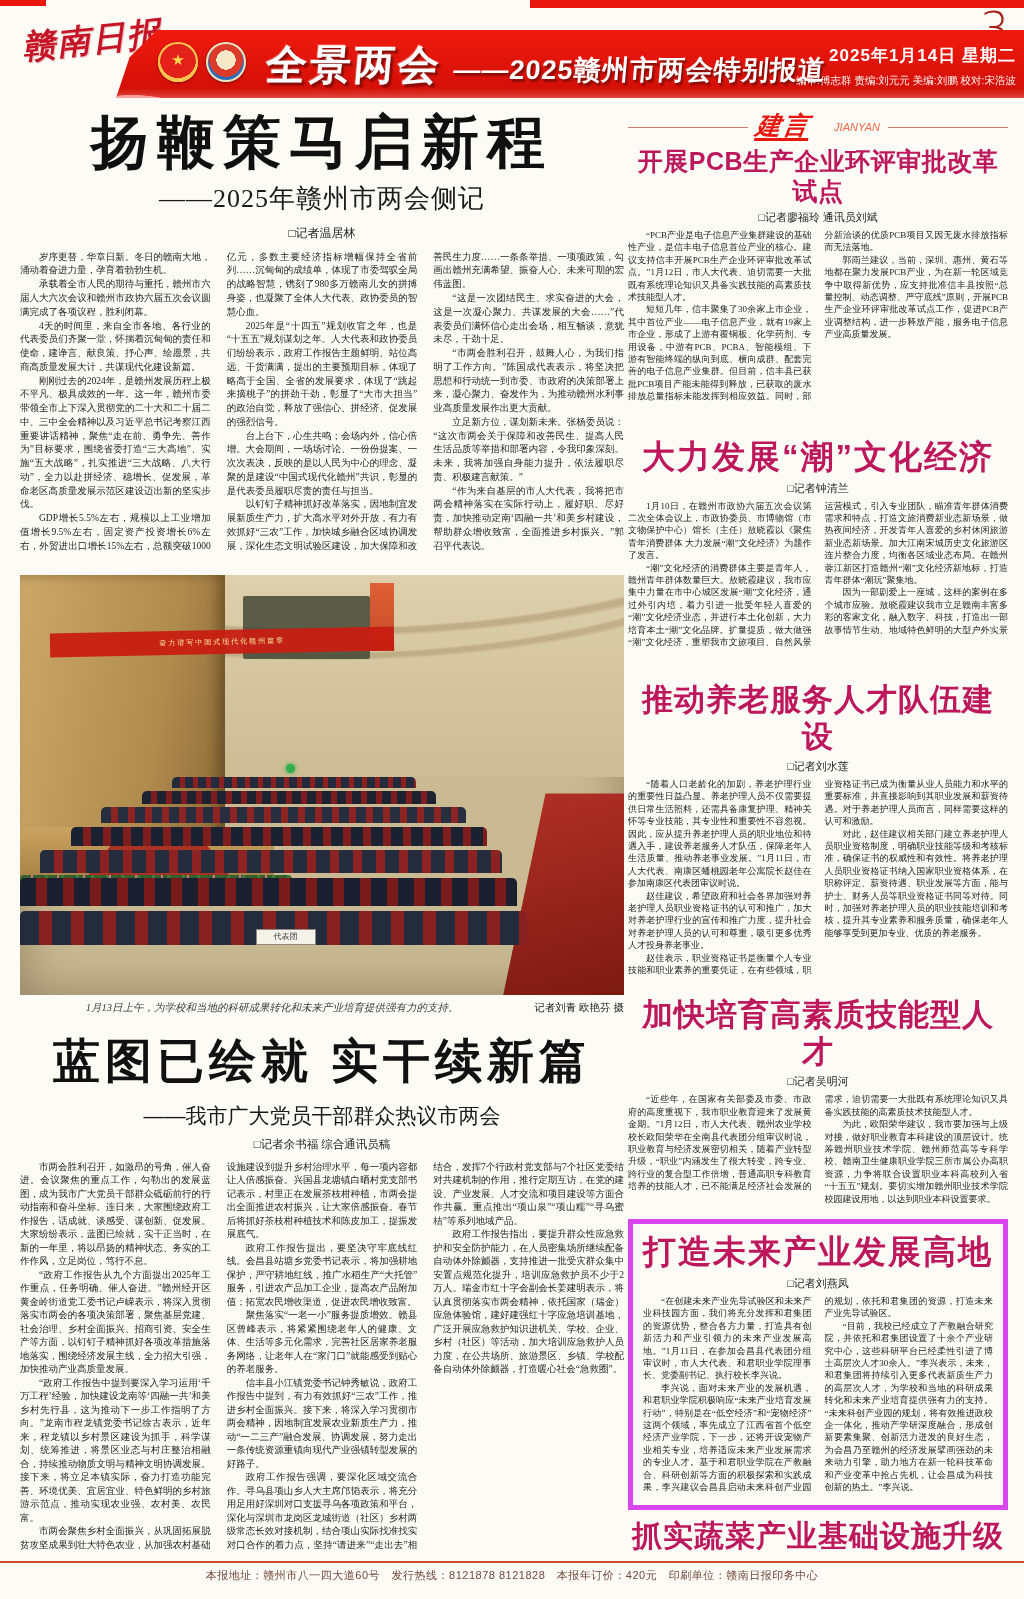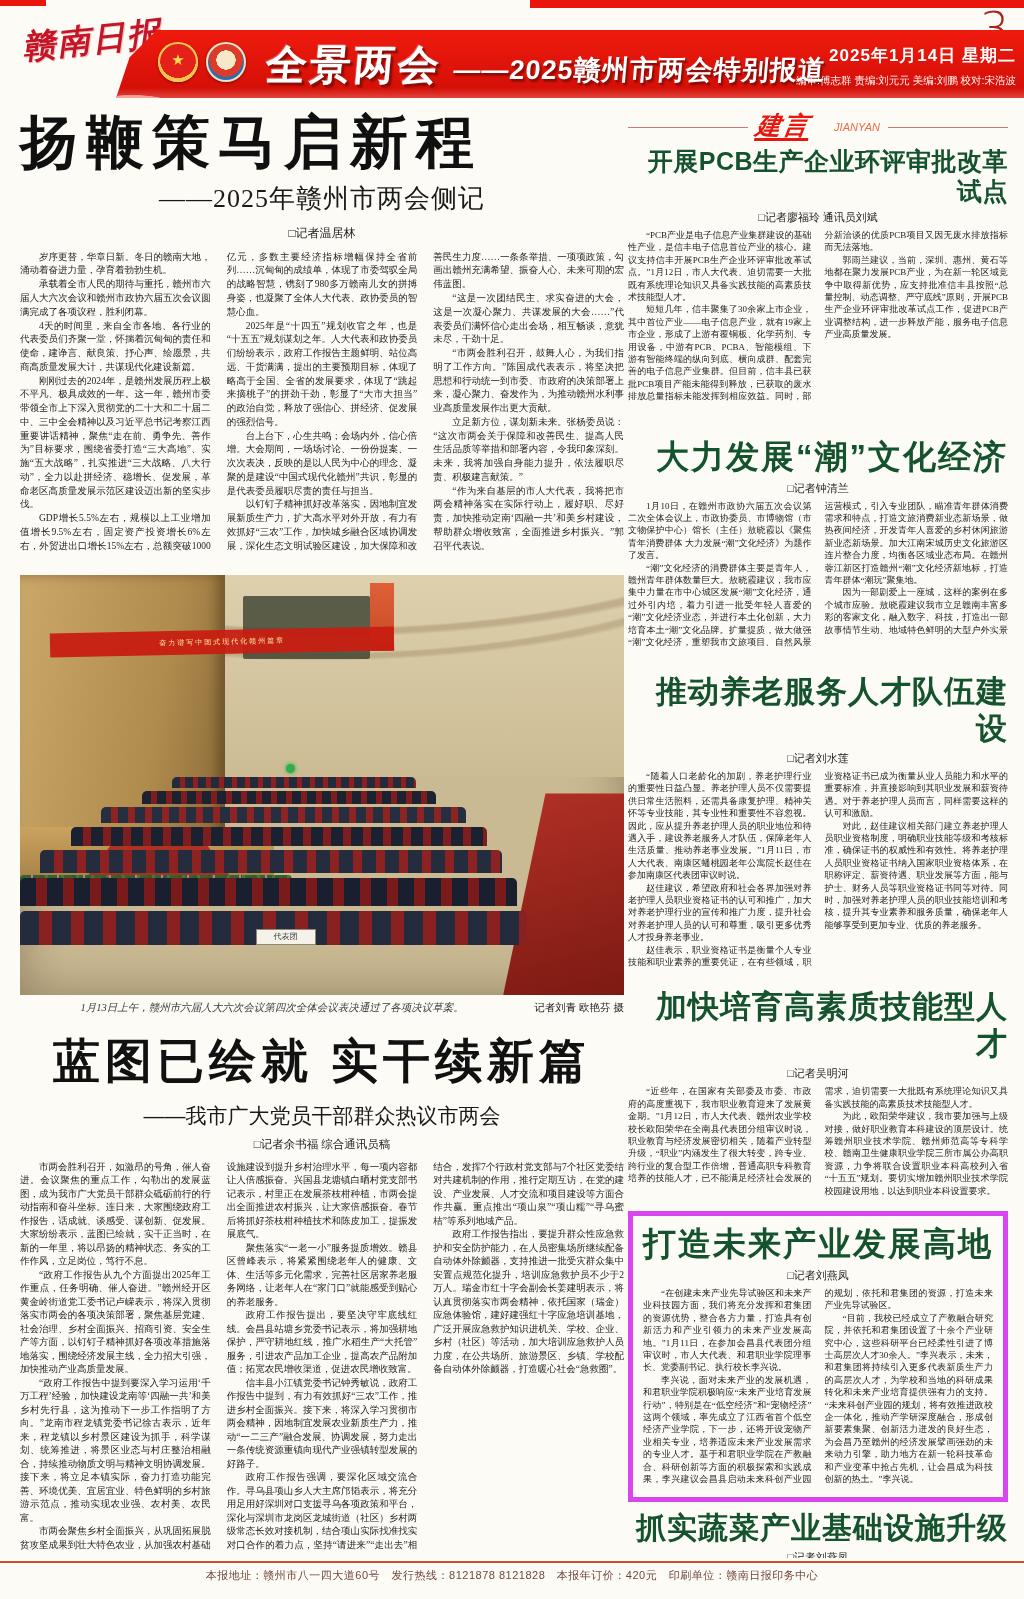--- a/index.html
+++ b/index.html
@@ -41,21 +41,21 @@
   .b-date{font-size:17px;font-weight:bold;letter-spacing:1px;}
   .b-eds{font-size:10.5px;margin-top:7px;opacity:.95;}
   
   .para{margin:0;text-indent:2em;text-align:justify;}
   .body{overflow:hidden;column-fill:auto;}
   .cols3{column-count:3;column-gap:16px;}
   .cols2{column-count:2;column-gap:13px;}
   .byl{text-align:center;font-size:12px;color:#222;font-family:"Liberation Serif",serif;}
   
   .main-art{position:absolute;left:20px;top:110px;width:604px;}
-  .main-art h1{margin:0;font-size:58px;font-weight:900;letter-spacing:8px;line-height:1.15;
+  .main-art h1{margin:0;text-align:center;font-size:58px;font-weight:900;letter-spacing:8px;line-height:1.15;
                font-family:"Liberation Serif","DejaVu Serif",serif;color:#101010;}
   .main-art .sub{text-align:center;font-size:26px;margin-top:4px;color:#1a1a1a;letter-spacing:1px;}
   .main-art .byl{margin-top:9px;}
   .main-body{margin-top:9px;height:306px;font-size:9.5px;line-height:1.45;}
   
   .photo{position:absolute;left:20px;top:575px;width:604px;height:420px;background:#c9ba93;overflow:hidden;
          box-shadow:inset 0 0 50px rgba(60,40,20,.4);}
   .ph-ceiling{position:absolute;left:0;top:0;width:100%;height:48%;
          background:radial-gradient(140% 120% at 50% -40%,transparent 55%,rgba(120,95,55,.28) 56% 57.5%,transparent 59%),
                     radial-gradient(120% 110% at 50% -30%,transparent 62%,rgba(120,95,55,.25) 63% 64.5%,transparent 66%),
@@ -98,28 +98,28 @@
   .bottom-art .sub{text-align:center;font-size:21px;margin-top:9px;font-family:"Liberation Sans",sans-serif;color:#1a1a1a;}
   .bottom-art .byl{margin-top:7px;font-size:11.5px;}
   .bottom-body{margin-top:9px;height:398px;font-size:9.5px;line-height:1.42;}
   
   .right-col{position:absolute;left:628px;top:112px;width:380px;height:1446px;overflow:hidden;}
   .jy{display:flex;align-items:center;gap:8px;height:30px;}
   .jy .rule{flex:1;height:0;border-top:1.5px solid #cf7a6a;}
   .jy-cn{color:#e8160c;font-weight:900;font-style:italic;font-size:25px;font-family:"Liberation Sans",sans-serif;
          border-bottom:3px solid #e8160c;line-height:1.05;transform:skewX(-8deg);letter-spacing:2px;}
   .jy-en{color:#ee6a4a;font-size:11px;font-style:italic;font-family:"Liberation Sans",sans-serif;margin-left:16px;}
-  .r-art h3{margin:0;text-align:right;font-weight:900;font-family:"Liberation Sans","DejaVu Sans",sans-serif;color:#14532d;line-height:1.2;}
+  .r-art h3{margin:0;text-align:center;font-weight:900;font-family:"Liberation Sans","DejaVu Sans",sans-serif;color:#be185d;line-height:1.2;}
   .r-art .byl{margin-top:4px;margin-bottom:4px;font-size:11px;}
   .r-art .body{font-size:9px;line-height:1.38;}
   .pcb{margin-top:4px;}      .pcb h3{font-size:25px;letter-spacing:0.5px;}
   .h-pcb{height:184px;}
   .chao{margin-top:24px;}     .chao h3{font-size:33px;letter-spacing:2px;}
   .h-chao{height:150px;}
-  .yanglao{margin-top:23px;} .yanglao h3{font-size:31px;letter-spacing:1px;}
+  .yanglao{margin-top:31px;} .yanglao h3{font-size:31px;letter-spacing:1px;}
   .h-yanglao{height:208px;}
   .jineng{margin-top:10px;}  .jineng h3{font-size:31px;letter-spacing:1px;}
   .h-jineng{height:116px;}
   .boxed{margin-top:10px;border:5px solid #d946ef;padding:8px 10px 10px;}
   .boxed h3{font-size:33px;letter-spacing:2px;}
   .h-weilai{height:200px;}
   .shucai{margin-top:8px;}   .shucai h3{font-size:30px;letter-spacing:1px;}
   .h-shucai{height:156px;}
   
   .footer-rule{position:absolute;left:0;top:1561px;width:1024px;border-top:2px solid #d14b2e;}
@@ -186,35 +186,35 @@
       <div class="crowd-row r3"></div>
       <div class="crowd-row r4"></div>
       <div class="crowd-row r5"></div>
       <div class="crowd-row r6"></div>
       <div class="crowd-row r7"></div>
     </div>
     <div class="ph-exit"></div>
     <div class="ph-placard">代表团</div>
   </div>
   <div class="caption-row">
-    <div class="cap">1月13日上午，赣州市六届人大六次会议第四次全体会议表决通过了各项决议草案。</div>
+    <div class="cap">1月13日上午，为学校和当地的科研成果转化和未来产业培育提供强有力的支持。</div>
     <div class="credit">记者刘青 欧艳芬 摄</div>
   </div>
 
   <div class="bottom-art">
     <h2>蓝图已绘就  实干续新篇</h2>
     <div class="sub">——我市广大党员干部群众热议市两会</div>
     <div class="byl">□记者余书福 综合通讯员稿</div>
     <div class="body cols3 bottom-body">
         <p class="para">市两会胜利召开，如激昂的号角，催人奋进。会议聚焦的重点工作，勾勒出的发展蓝图，成为我市广大党员干部群众砥砺前行的行动指南和奋斗坐标。连日来，大家围绕政府工作报告，话成就、谈感受、谋创新、促发展。大家纷纷表示，蓝图已绘就，实干正当时，在新的一年里，将以昂扬的精神状态、务实的工作作风，立足岗位，笃行不息。</p>
         <p class="para">“政府工作报告从九个方面提出2025年工作重点，任务明确、催人奋进。”赣州经开区黄金岭街道党工委书记卢嵘表示，将深入贯彻落实市两会的各项决策部署，聚焦基层党建、社会治理、乡村全面振兴、招商引资、安全生产等方面，以钉钉子精神抓好各项改革措施落地落实，围绕经济发展主线，全力招大引强，加快推动产业高质量发展。</p>
         <p class="para">“政府工作报告中提到要深入学习运用‘千万工程’经验，加快建设龙南等‘四融一共’和美乡村先行县，这为推动下一步工作指明了方向。”龙南市程龙镇党委书记徐古表示，近年来，程龙镇以乡村景区建设为抓手，科学谋划、统筹推进，将景区业态与村庄整治相融合，持续推动物质文明与精神文明协调发展。接下来，将立足本镇实际，奋力打造功能完善、环境优美、宜居宜业、特色鲜明的乡村旅游示范点，推动实现农业强、农村美、农民富。</p>
         <p class="para">市两会聚焦乡村全面振兴，从巩固拓展脱贫攻坚成果到壮大特色农业，从加强农村基础设施建设到提升乡村治理水平，每一项内容都让人倍感振奋。兴国县龙塘镇白晒村党支部书记表示，村里正在发展茶枝柑种植，市两会提出全面推进农村振兴，让大家倍感振奋。春节后将抓好茶枝柑种植技术和陈皮加工，提振发展底气。</p>
+        <p class="para">政府工作报告提出，要坚决守牢底线红线。会昌县站塘乡党委书记表示，将加强耕地保护，严守耕地红线，推广水稻生产“大托管”服务，引进农产品加工企业，提高农产品附加值；拓宽农民增收渠道，促进农民增收致富。</p>
         <p class="para">聚焦落实“一老一小”服务提质增效。赣县区曾峰表示，将紧紧围绕老年人的健康、文体、生活等多元化需求，完善社区居家养老服务网络，让老年人在“家门口”就能感受到贴心的养老服务。</p>
-        <p class="para">政府工作报告提出，要坚决守牢底线红线。会昌县站塘乡党委书记表示，将加强耕地保护，严守耕地红线，推广水稻生产“大托管”服务，引进农产品加工企业，提高农产品附加值；拓宽农民增收渠道，促进农民增收致富。</p>
         <p class="para">信丰县小江镇党委书记钟秀敏说，政府工作报告中提到，有力有效抓好“三农”工作，推进乡村全面振兴。接下来，将深入学习贯彻市两会精神，因地制宜发展农业新质生产力，推动“一二三产”融合发展、协调发展，努力走出一条传统资源重镇向现代产业强镇转型发展的好路子。</p>
         <p class="para">政府工作报告强调，要深化区域交流合作。寻乌县项山乡人大主席邝韬表示，将充分用足用好深圳对口支援寻乌各项政策和平台，深化与深圳市龙岗区龙城街道（社区）乡村两级常态长效对接机制，结合项山实际找准找实对口合作的着力点，坚持“请进来”“走出去”相结合，发挥7个行政村党支部与7个社区党委结对共建机制的作用，推行定期互访，在党的建设、产业发展、人才交流和项目建设等方面合作共赢。重点推出“项山泉”“项山糯”“寻乌蜜桔”等系列地域产品。</p>
         <p class="para">政府工作报告指出，要提升群众性应急救护和安全防护能力，在人员密集场所继续配备自动体外除颤器，支持推进一批受灾群众集中安置点规范化提升，培训应急救护员不少于2万人。瑞金市红十字会副会长姜建明表示，将认真贯彻落实市两会精神，依托国家（瑞金）应急体验馆，建好建强红十字应急培训基地，广泛开展应急救护知识进机关、学校、企业、乡村（社区）等活动，加大培训应急救护人员力度，在公共场所、旅游景区、乡镇、学校配备自动体外除颤器，打造暖心社会“急救圈”。</p>
       </div>
   </div>
 
   <div class="right-col">
     <div class="jy">
       <i class="rule"></i>
       <span class="jy-cn">建言</span>

